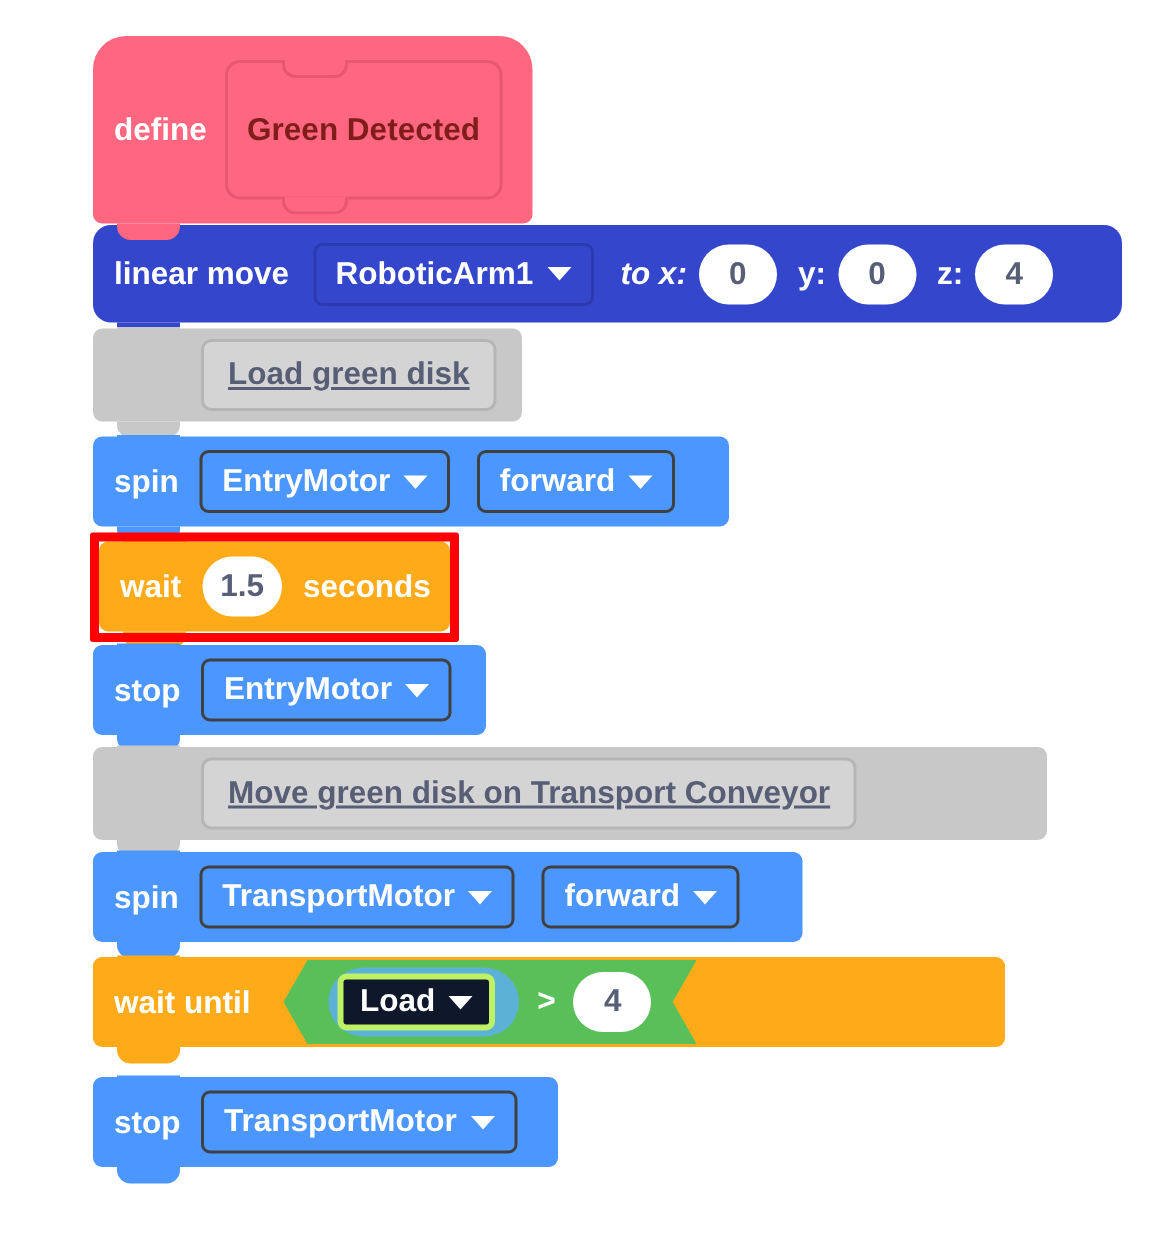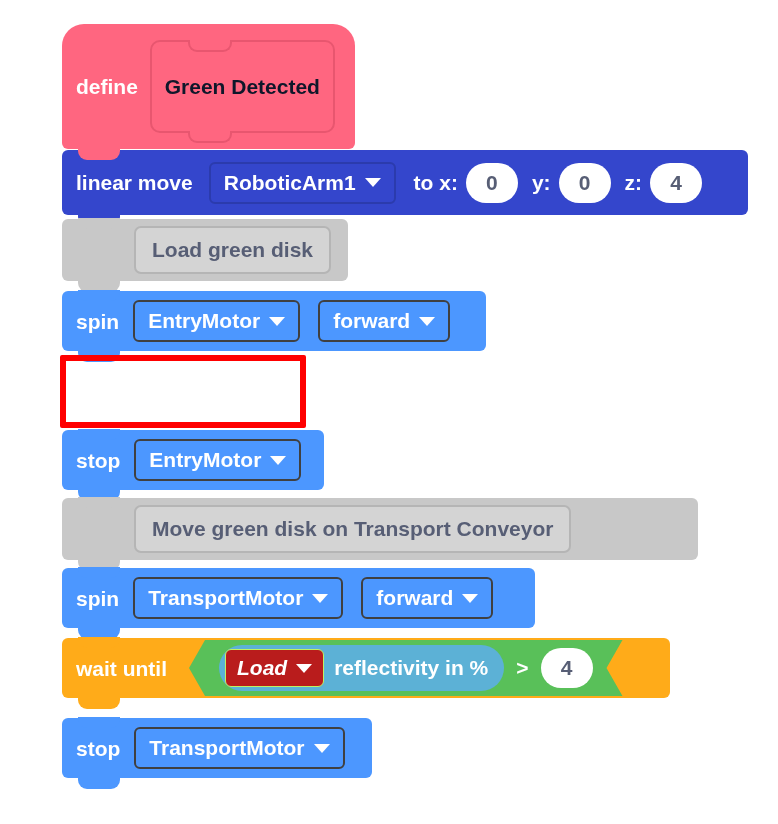--- a/index.html
+++ b/index.html
@@ -45,28 +45,28 @@
     border-radius: 0 0 9px 9px;
   }
   .notch-bottom {
     bottom: -11px;
     border-radius: 0 0 9px 9px;
   }
 
   
   .c-define      { background: #FF6680; }
   .c-define-in   { border: 2px solid #E8566F; }
-  .c-linear      { background: #3446CC; }
+  .c-linear      { background: #3446CC; border-radius: 12px; }
   .c-linear-in   { background: #3446CC; border: 2px solid #2B3BAD; }
   .c-comment     { background: #C8C8C8; }
   .c-comment-in  { background: #D4D4D4; border: 2px solid #B5B5B5; color:#575E75; }
   .c-motor       { background: #4C97FF; }
   .c-motor-in    { background: #4C97FF; border: 2px solid #404040; }
   .c-control     { background: #FFAB19; }
-  .c-sensing-in  { background: #b91c1c; border: 1px solid #bef264; font-style: italic; }
+  .c-sensing-in  { background: #0f172a; border: 4px solid #bef264; }
 
   
   .field {
     display: flex;
     align-items: center;
     gap: 9px;
     height: 42px;
     padding: 0 13px;
     border-radius: 6px;
     font-size: 21px;
@@ -102,21 +102,21 @@
     width: 293px; height: 125px;
     border-radius: 22px 22px 6px 6px;
     padding-left: 10px;
   }
   #define-prototype {
     position: relative;
     margin-left: 8px;
     width: 181px; height: 89px;
     border-radius: 10px;
     display: flex; align-items: center; justify-content: center;
-    font-size: 21px; font-weight: bold; color: #0f172a;
+    font-size: 21px; font-weight: bold; color: #7f1d1d;
   }
   
   #define-prototype .pn {
     position: absolute;
     left: 36px;
     width: 40px; height: 10px;
     background: #FF6680;
     border: 2px solid #E8566F;
     border-top: none;
     border-radius: 0 0 9px 9px;
@@ -137,21 +137,21 @@
   
   .comment-block {
     height: 62px;
     padding-left: 72px;
     border-radius: 6px;
   }
   .comment-block .inner {
     display: flex; align-items: center;
     height: 44px; padding: 0 16px;
     border-radius: 7px;
-    font-size: 21px; font-weight: bold;
+    font-size: 21px; font-weight: bold; text-decoration: underline;
   }
   #comment-1 { left: 62px; top: 219px; width: 286px; }
   #comment-2 { left: 62px; top: 498px; width: 636px; }
   #comment-1 .notch-top, #comment-2 .notch-top { background: #C8C8C8; }
   #comment-1 .notch-bottom, #comment-2 .notch-bottom { background: #C8C8C8; }
 
   
   .motor-block {
     height: 60px;
     padding-left: 10px;
@@ -227,21 +227,21 @@
   </div>
 
   <div class="block c-linear" id="linear-move-block">
     <span class="notch-top"></span>
     <span class="notch-bottom"></span>
     <span class="lbl">linear move</span>
     <div class="field c-linear-in" style="margin-left:8px;">
       <span>RoboticArm1</span>
       <span class="caret"></span>
     </div>
-    <span class="lbl" style="margin-left:10px;">to x:</span>
+    <span class="lbl" style="margin-left:10px;font-style:italic;">to x:</span>
     <span class="round-input">0</span>
     <span class="lbl" style="margin-left:6px;">y:</span>
     <span class="round-input">0</span>
     <span class="lbl" style="margin-left:6px;">z:</span>
     <span class="round-input">4</span>
   </div>
 
   <div class="block c-comment comment-block" id="comment-1">
     <span class="notch-top"></span>
     <span class="notch-bottom"></span>
@@ -257,20 +257,27 @@
     <div class="field c-motor-in">
       <span>EntryMotor</span>
       <span class="caret"></span>
     </div>
     <div class="field c-motor-in" style="margin-left:8px;">
       <span>forward</span>
       <span class="caret"></span>
     </div>
   </div>
 
+  <div class="block c-control control-block" id="wait-1">
+    <span class="notch-top"></span>
+    <span class="notch-bottom"></span>
+    <span class="lbl">wait</span>
+    <span class="round-input">1.5</span>
+    <span class="lbl">seconds</span>
+  </div>
   <div id="wait-highlight"></div>
 
   <div class="block c-motor motor-block" id="stop-1">
     <span class="notch-top"></span>
     <span class="notch-bottom"></span>
     <span class="lbl">stop</span>
     <div class="field c-motor-in">
       <span>EntryMotor</span>
       <span class="caret"></span>
     </div>
@@ -301,21 +308,20 @@
   <div class="block c-control control-block" id="wait-until-1">
     <span class="notch-top"></span>
     <span class="notch-bottom"></span>
     <span class="lbl">wait until</span>
     <div id="gt-operator">
       <div id="load-reflectivity">
         <div class="field c-sensing-in" style="height:38px;padding:0 11px;">
           <span>Load</span>
           <span class="caret"></span>
         </div>
-        <span>reflectivity in %</span>
       </div>
       <span class="gt-sym">&gt;</span>
       <span class="round-input">4</span>
     </div>
   </div>
 
   <div class="block c-motor motor-block" id="stop-2">
     <span class="notch-top"></span>
     <span class="notch-bottom"></span>
     <span class="lbl">stop</span>

